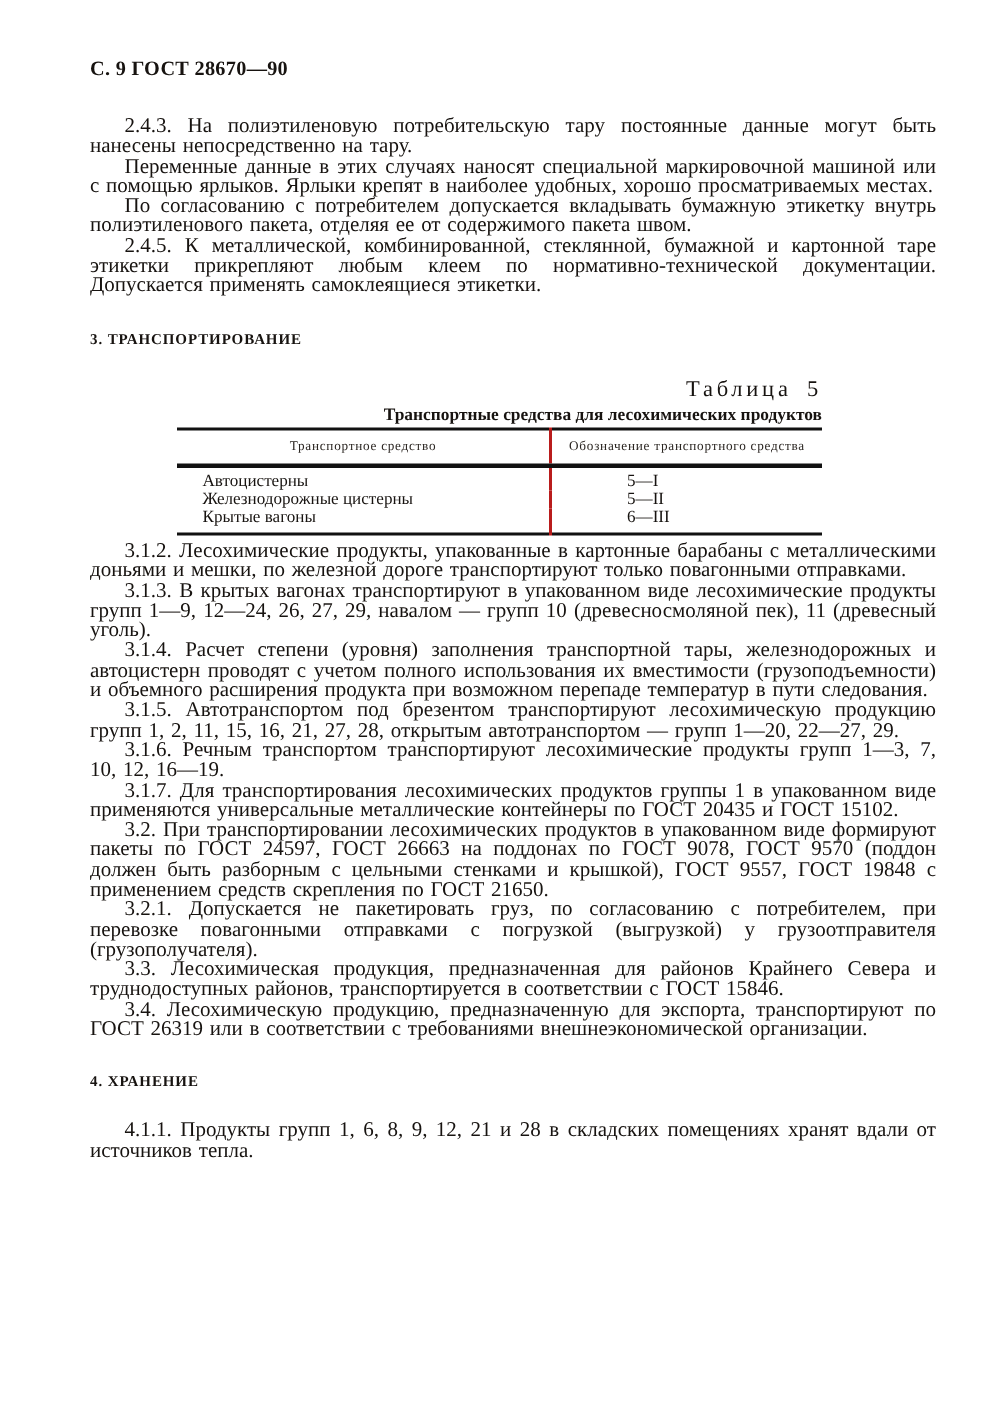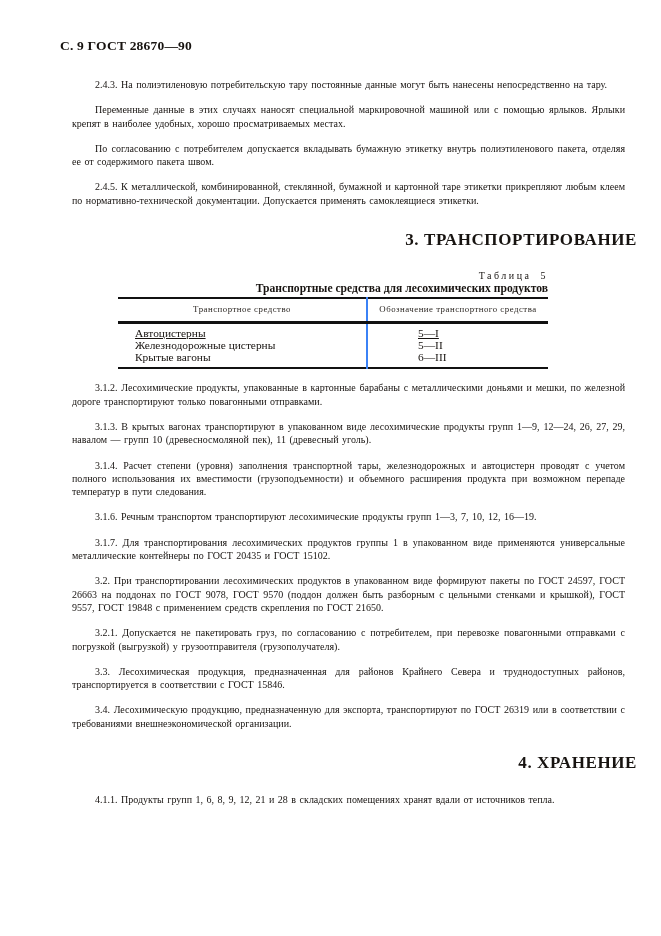--- a/index.html
+++ b/index.html
@@ -8,51 +8,51 @@
     background: #ffffff;
   }
   .page {
     position: relative;
     width: 661px;
     height: 936px;
     box-sizing: border-box;
     background: #ffffff;
     color: #171310;
     font-family: "Liberation Serif", "DejaVu Serif", serif;
-    padding: 38px 24px 0 60px;
+    padding: 38px 37px 0 60px;
     overflow: hidden;
   }
   .page-header {
     font-weight: bold;
     font-size: 13.5px;
     letter-spacing: 0.2px;
     margin-bottom: 24px;
   }
   .para {
-    margin: 12px;
-    font-size: 10px;
+    margin: 0;
+    font-size: 14px;
     line-height: 13.3px;
     text-align: justify;
     text-indent: 23px;
     word-spacing: 1px;
   }
   .section-heading {
     margin: 23px 0 20px 0;
-    font-size: 17px;
+    font-size: 10px;
     font-weight: bold;
-    text-align: right;
+    text-align: left;
     letter-spacing: 0.6px;
   }
   .table-block {
     width: 430px;
     margin: 1px 0 4px 58px;
   }
   .table-label {
     text-align: right;
-    font-size: 10px;
+    font-size: 15px;
     letter-spacing: 2.5px;
     word-spacing: 4px;
     margin: 0 0 1px 0;
   }
   .table-title {
     text-align: right;
     font-weight: bold;
     font-size: 11.6px;
     margin: 0 0 2px 0;
   }
@@ -67,30 +67,30 @@
     font-size: 8.8px;
     letter-spacing: 0.5px;
     color: #2a2521;
     text-align: center;
     padding: 5px 4px 7px 4px;
     border-bottom: 3px solid #111;
   }
   table.gost-table th.c1,
   table.gost-table td.c1 {
     width: 227px;
-    border-right: 2px solid #3b82f6;
+    border-right: 2px solid #b91c1c;
   }
   table.gost-table td {
     font-size: 11.4px;
     line-height: 12.1px;
     padding: 0 4px;
   }
   table.gost-table td.c1 { padding-left: 17px; }
   table.gost-table td.c2 { padding-left: 50px; }
-  table.gost-table tbody tr:first-child td { padding-top: 3px; text-decoration: underline; }
+  table.gost-table tbody tr:first-child td { padding-top: 3px; }
   table.gost-table tbody tr:last-child td { padding-bottom: 4px; }
 </style>
 </head>
 <body>
 
 <div class="page">
 
   <div class="page-header">С. 9 ГОСТ 28670—90</div>
 
   <p class="para">2.4.3. На полиэтиленовую потребительскую тару постоянные данные могут быть нанесены непосредственно на тару.</p>
@@ -124,20 +124,21 @@
           <td class="c1">Крытые вагоны</td>
           <td class="c2">6—III</td>
         </tr>
       </tbody>
     </table>
   </div>
 
   <p class="para">3.1.2. Лесохимические продукты, упакованные в картонные барабаны с металлическими доньями и мешки, по железной дороге транспортируют только повагонными отправками.</p>
   <p class="para">3.1.3. В крытых вагонах транспортируют в упакованном виде лесохимические продукты групп 1—9, 12—24, 26, 27, 29, навалом — групп 10 (древесносмоляной пек), 11 (древесный уголь).</p>
   <p class="para">3.1.4. Расчет степени (уровня) заполнения транспортной тары, железнодорожных и автоцистерн проводят с учетом полного использования их вместимости (грузоподъемности) и объемного расширения продукта при возможном перепаде температур в пути следования.</p>
+  <p class="para">3.1.5. Автотранспортом под брезентом транспортируют лесохимическую продукцию групп 1, 2, 11, 15, 16, 21, 27, 28, открытым автотранспортом — групп 1—20, 22—27, 29.</p>
   <p class="para">3.1.6. Речным транспортом транспортируют лесохимические продукты групп 1—3, 7, 10, 12, 16—19.</p>
   <p class="para">3.1.7. Для транспортирования лесохимических продуктов группы 1 в упакованном виде применяются универсальные металлические контейнеры по ГОСТ 20435 и ГОСТ 15102.</p>
   <p class="para">3.2. При транспортировании лесохимических продуктов в упакованном виде формируют пакеты по ГОСТ 24597, ГОСТ 26663 на поддонах по ГОСТ 9078, ГОСТ 9570 (поддон должен быть разборным с цельными стенками и крышкой), ГОСТ 9557, ГОСТ 19848 с применением средств скрепления по ГОСТ 21650.</p>
   <p class="para">3.2.1. Допускается не пакетировать груз, по согласованию с потребителем, при перевозке повагонными отправками с погрузкой (выгрузкой) у грузоотправителя (грузополучателя).</p>
   <p class="para">3.3. Лесохимическая продукция, предназначенная для районов Крайнего Севера и труднодоступных районов, транспортируется в соответствии с ГОСТ 15846.</p>
   <p class="para">3.4. Лесохимическую продукцию, предназначенную для экспорта, транспортируют по ГОСТ 26319 или в соответствии с требованиями внешнеэкономической организации.</p>
 
   <h2 class="section-heading">4. ХРАНЕНИЕ</h2>
 
   <p class="para">4.1.1. Продукты групп 1, 6, 8, 9, 12, 21 и 28 в складских помещениях хранят вдали от источников тепла.</p>

